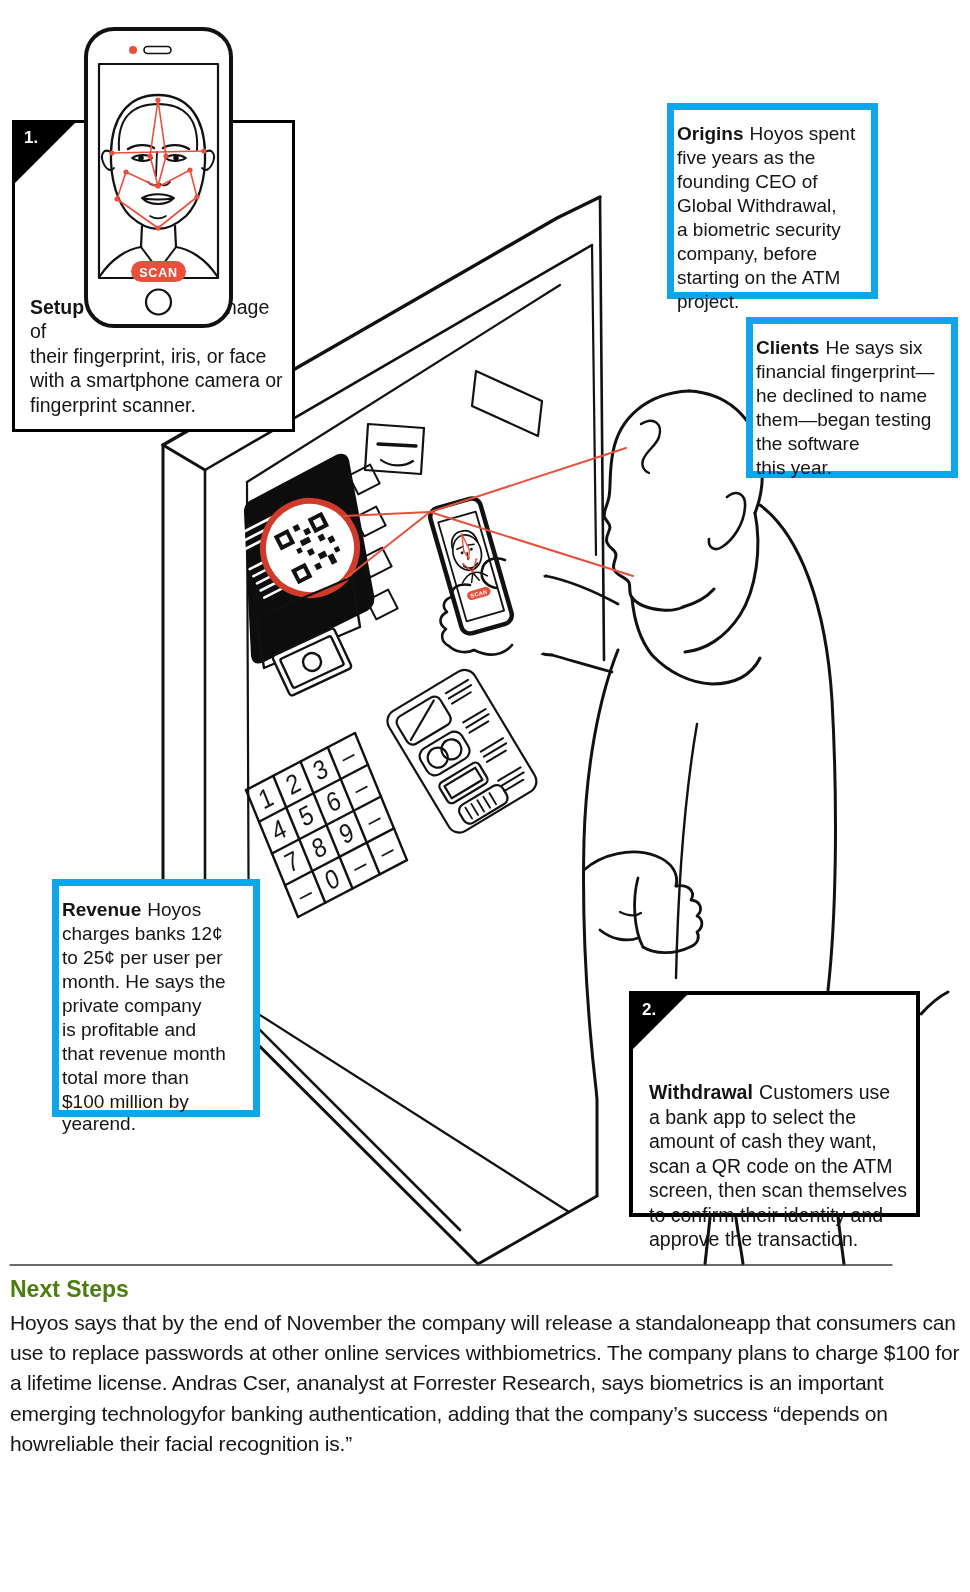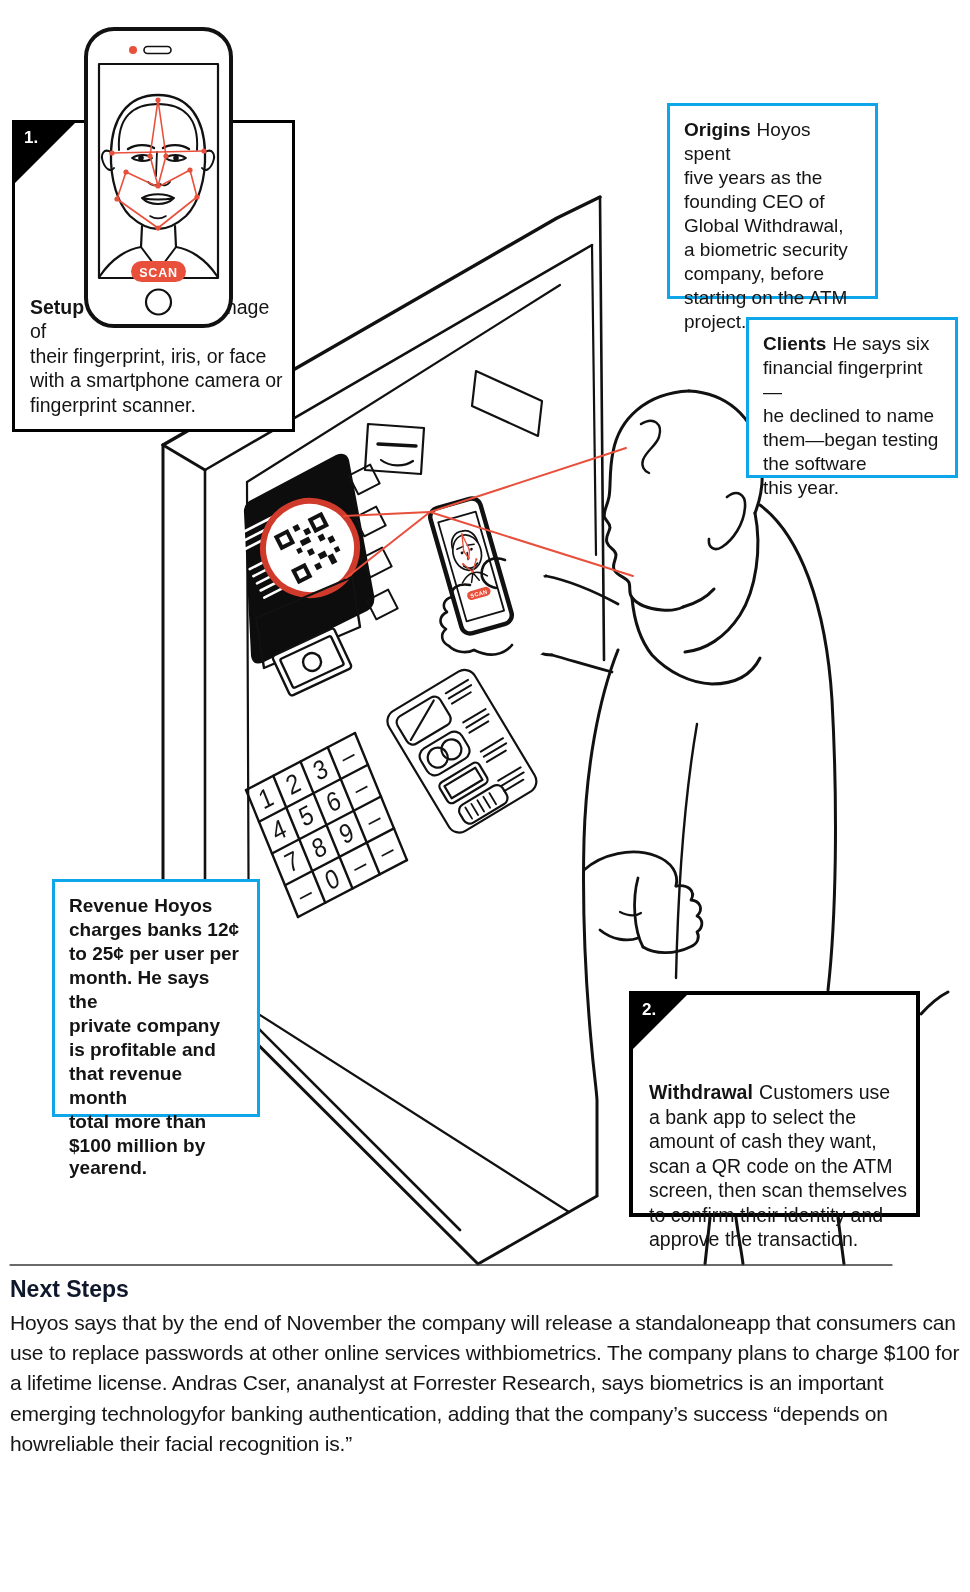--- a/index.html
+++ b/index.html
@@ -3,33 +3,33 @@
 <meta charset="utf-8">
 <style>
   html,body{margin:0;padding:0;background:#fff;}
   body{width:970px;height:1592px;position:relative;overflow:hidden;
        font-family:"Liberation Sans","DejaVu Sans",sans-serif;color:#141414;}
   svg{position:absolute;left:0;top:0;}
   .layer1{z-index:1;}
   .layer3{z-index:3;}
   .note{position:absolute;z-index:2;background:#fff;box-sizing:border-box;}
   .note .line{display:block;}
-  .gray{border:3px solid #0ea5e9;font-size:19px;line-height:24px;padding:12px 14px;}
+  .gray{border:7px solid #0ea5e9;font-size:19px;line-height:24px;padding:12px 3px;}
   .black2{border:3px solid #000;}
   .black3{border:4px solid #000;}
   b.lead{margin-right:.32em;}
   .corner{position:absolute;left:-1px;top:-1px;width:0;height:0;
           border-top:62px solid #000;border-right:62px solid transparent;}
   .corner.small{border-top-width:56px;border-right-width:56px;}
   .corner-num{position:absolute;left:9px;top:5px;color:#fff;font-weight:bold;font-size:17px;z-index:1;}
   #setup-box{left:12px;top:120px;width:283px;height:312px;}
   #setup-text{position:absolute;left:15px;bottom:12px;font-size:19.5px;line-height:24.5px;width:258px;}
   #origins-box{left:667px;top:103px;width:211px;height:196px;}
   #clients-box{left:746px;top:317px;width:212px;height:161px;}
-  #revenue-box{left:52px;top:879px;width:208px;height:238px;font-weight:bold;}
+  #revenue-box{left:52px;top:879px;width:208px;height:238px;}
   #revenue-box .small-line{font-size:19px;line-height:20px;}
   #withdrawal-box{left:629px;top:991px;width:291px;height:226px;}
   #withdrawal-text{position:absolute;left:16px;top:47px;font-size:19.5px;line-height:24.5px;width:262px;margin-top:38px;}
   #next-steps{position:absolute;z-index:2;left:10px;top:1276px;width:950px;}
   #next-steps h2{margin:0 0 6px 0;font-size:23px;line-height:26px;}
   #next-steps p{margin:0;font-size:21px;line-height:30.2px;letter-spacing:-0.2px;color:#161616;}
   text{font-family:"Liberation Sans","DejaVu Sans",sans-serif;}
 </style>
 </head>
 <body>
@@ -306,21 +306,21 @@
     <span class="line">a bank app to select the</span>
     <span class="line">amount of cash they want,</span>
     <span class="line">scan a QR code on the ATM</span>
     <span class="line">screen, then scan themselves</span>
     <span class="line">to confirm their identity and</span>
     <span class="line">approve the transaction.</span>
   </div>
 </div>
 
 <div id="next-steps">
-  <h2 style="color:#0f172a">Next Steps</h2>
+  <h2 style="color:#4d7c0f">Next Steps</h2>
   <p><span class="line">Hoyos says that by the end of November the company will release a standalone</span><span class="line">app that consumers can use to replace passwords at other online services with</span><span class="line">biometrics. The company plans to charge $100 for a lifetime license. Andras Cser, an</span><span class="line">analyst at Forrester Research, says biometrics is an important emerging technology</span><span class="line">for banking authentication, adding that the company’s success “depends on how</span><span class="line">reliable their facial recognition is.”</span></p>
 </div>
 
 <svg class="layer3" width="970" height="1592" viewBox="0 0 970 1592" style="pointer-events:none">
   <g stroke="#111" fill="none" stroke-linecap="round" stroke-linejoin="round">
     <rect x="86" y="29" width="145" height="297" rx="28" fill="#fff" stroke-width="4"></rect>
     <circle cx="133" cy="50" r="4" fill="#e8503c" stroke="none"></circle>
     <rect x="144" y="46.5" width="27" height="7" rx="3.5" stroke-width="1.6"></rect>
     <rect x="99" y="64" width="119" height="214" stroke-width="2.2"></rect>
     <circle cx="158.5" cy="302" r="12.5" stroke-width="2.2"></circle>

